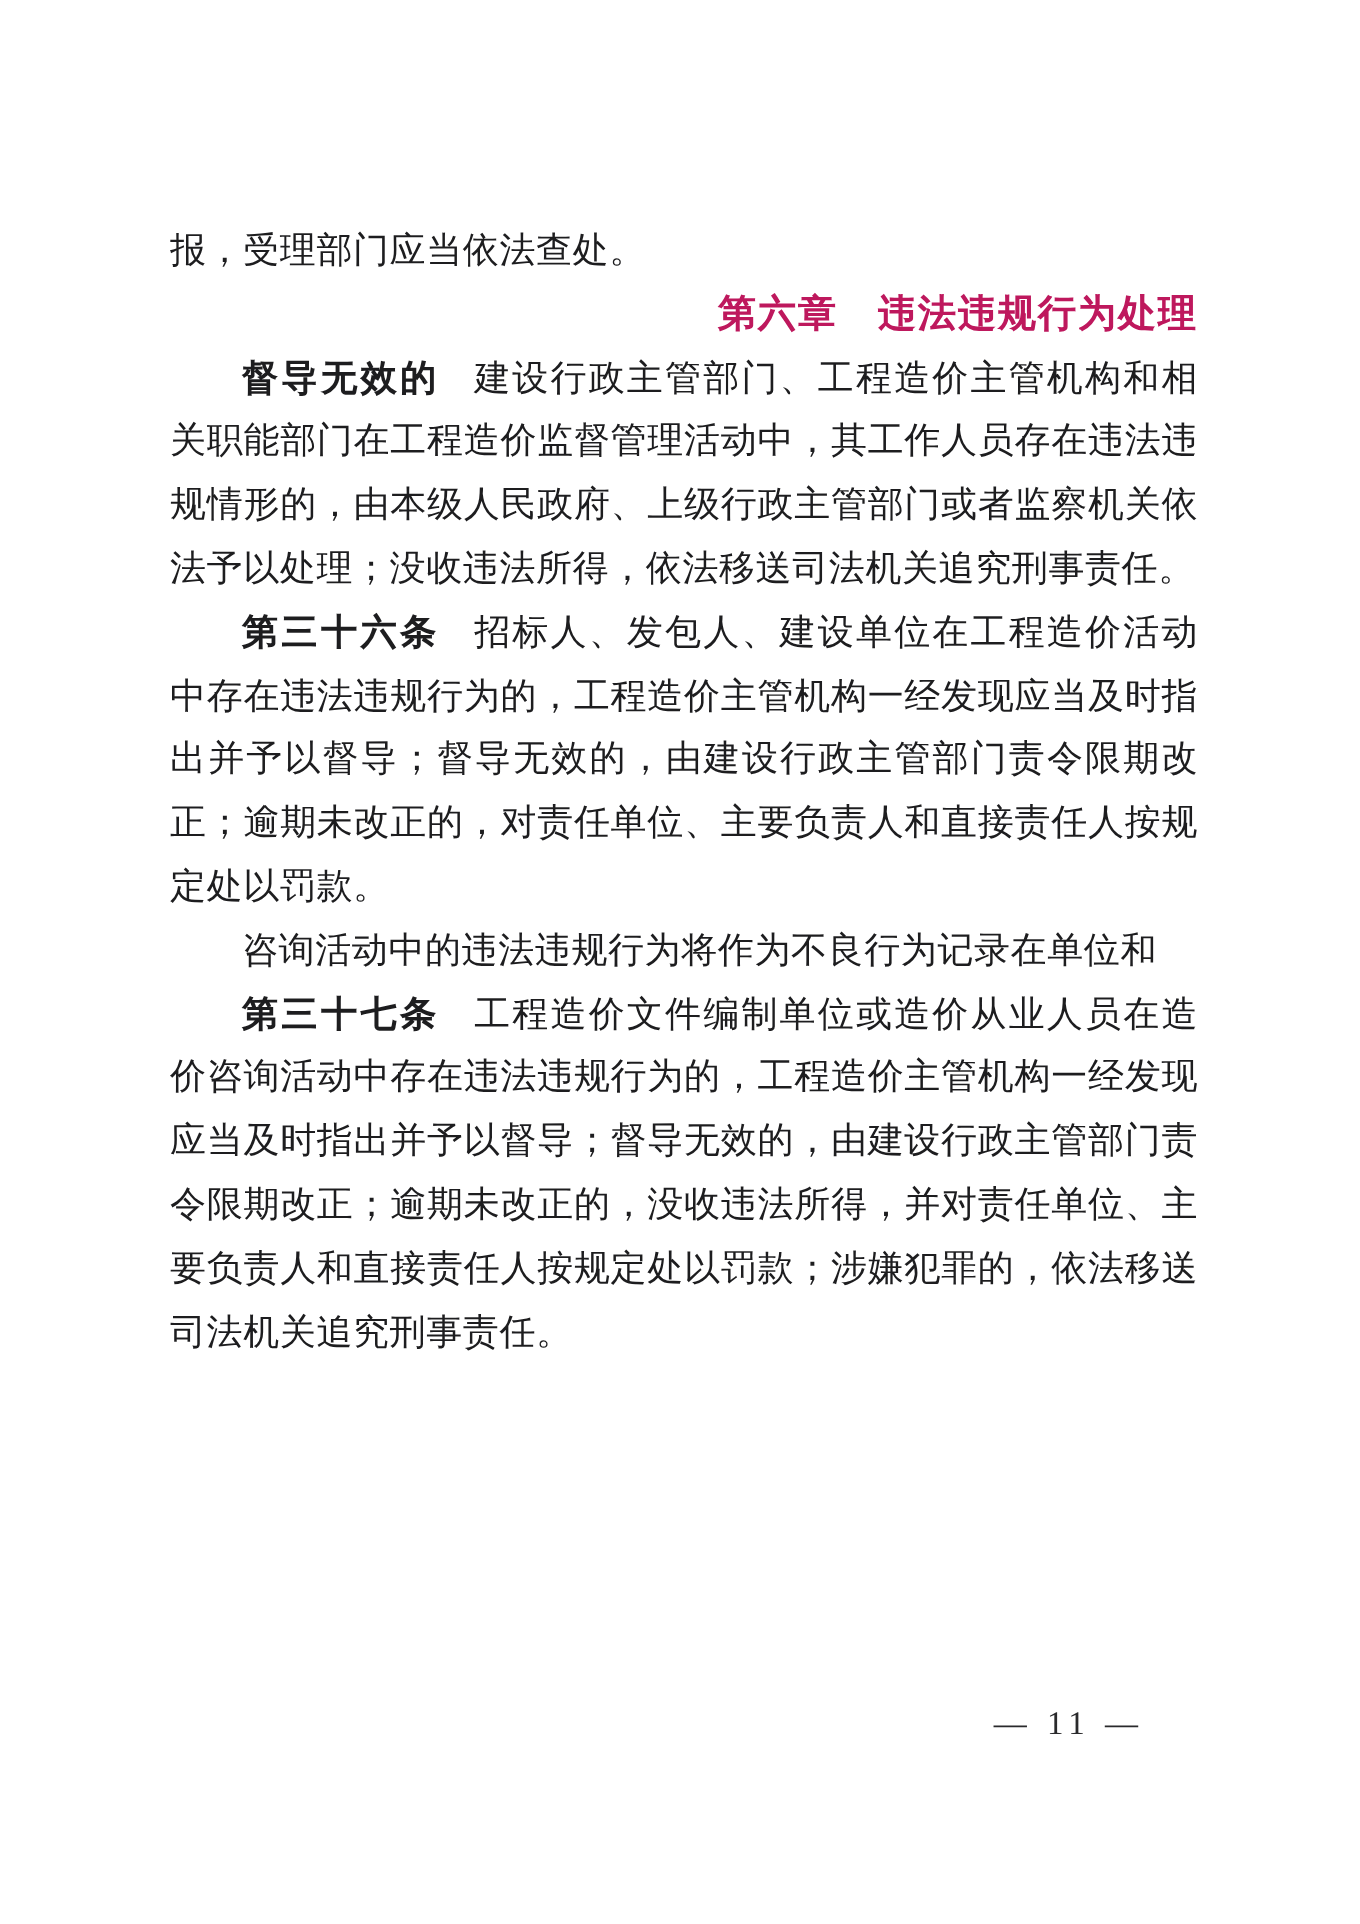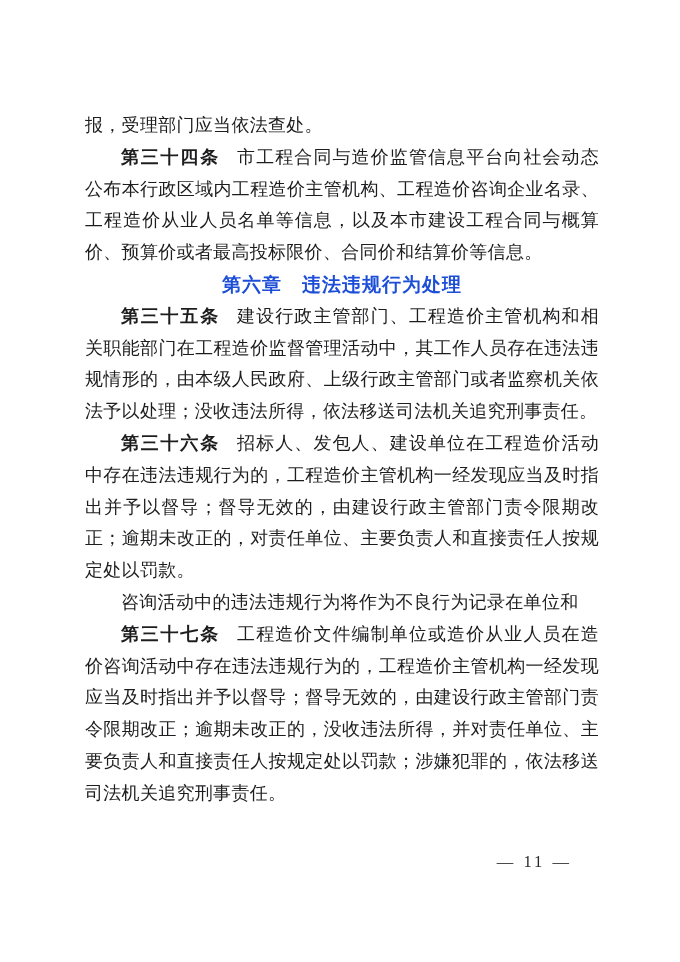--- a/index.html
+++ b/index.html
@@ -31,24 +31,24 @@
     font-family: "Liberation Sans", "DejaVu Sans", sans-serif;
     font-weight: 700;
     margin-right: 0.95em;
     letter-spacing: 1px;
   }
   .chapter {
     font-family: "Liberation Sans", "DejaVu Sans", sans-serif;
     font-weight: 700;
     font-size: 19px;
     line-height: 31.8px;
-    text-align: center;
+    text-align: right;
     text-indent: 0;
     letter-spacing: 1px;
-    color: #1d4ed8;
+    color: #be185d;
   }
   .page-number {
     position: absolute;
     right: 108px;
     top: 852px;
     font-size: 16.5px;
     letter-spacing: 3px;
     color: #2a2a2c;
     font-family: "Liberation Serif", "DejaVu Serif", serif;
   }
@@ -56,28 +56,25 @@
 </head>
 <body>
 
 <div class="page">
   <div class="content">
 
     <p class="para no-indent">
       <span>报，受理部门应当依法查处。</span>
     </p>
 
-    <p class="para">
-      <span class="article-label">第三十四条</span><span>市工程合同与造价监管信息平台向社会动态公布本行政区域内工程造价主管机构、工程造价咨询企业名录、工程造价从业人员名单等信息，以及本市建设工程合同与概算价、预算价或者最高投标限价、合同价和结算价等信息。</span>
-    </p>
 
     <h2 class="chapter">第六章　违法违规行为处理</h2>
 
     <p class="para">
-      <span class="article-label">第三十五条</span><span>建设行政主管部门、工程造价主管机构和相关职能部门在工程造价监督管理活动中，其工作人员存在违法违规情形的，由本级人民政府、上级行政主管部门或者监察机关依法予以处理；没收违法所得，依法移送司法机关追究刑事责任。</span>
+      <span class="article-label">督导无效的</span><span>建设行政主管部门、工程造价主管机构和相关职能部门在工程造价监督管理活动中，其工作人员存在违法违规情形的，由本级人民政府、上级行政主管部门或者监察机关依法予以处理；没收违法所得，依法移送司法机关追究刑事责任。</span>
     </p>
 
     <p class="para">
       <span class="article-label">第三十六条</span><span>招标人、发包人、建设单位在工程造价活动中存在违法违规行为的，工程造价主管机构一经发现应当及时指出并予以督导；督导无效的，由建设行政主管部门责令限期改正；逾期未改正的，对责任单位、主要负责人和直接责任人按规定处以罚款。</span>
     </p>
 
     <p class="para">
       <span>咨询活动中的违法违规行为将作为不良行为记录在单位和</span>
     </p>
 

